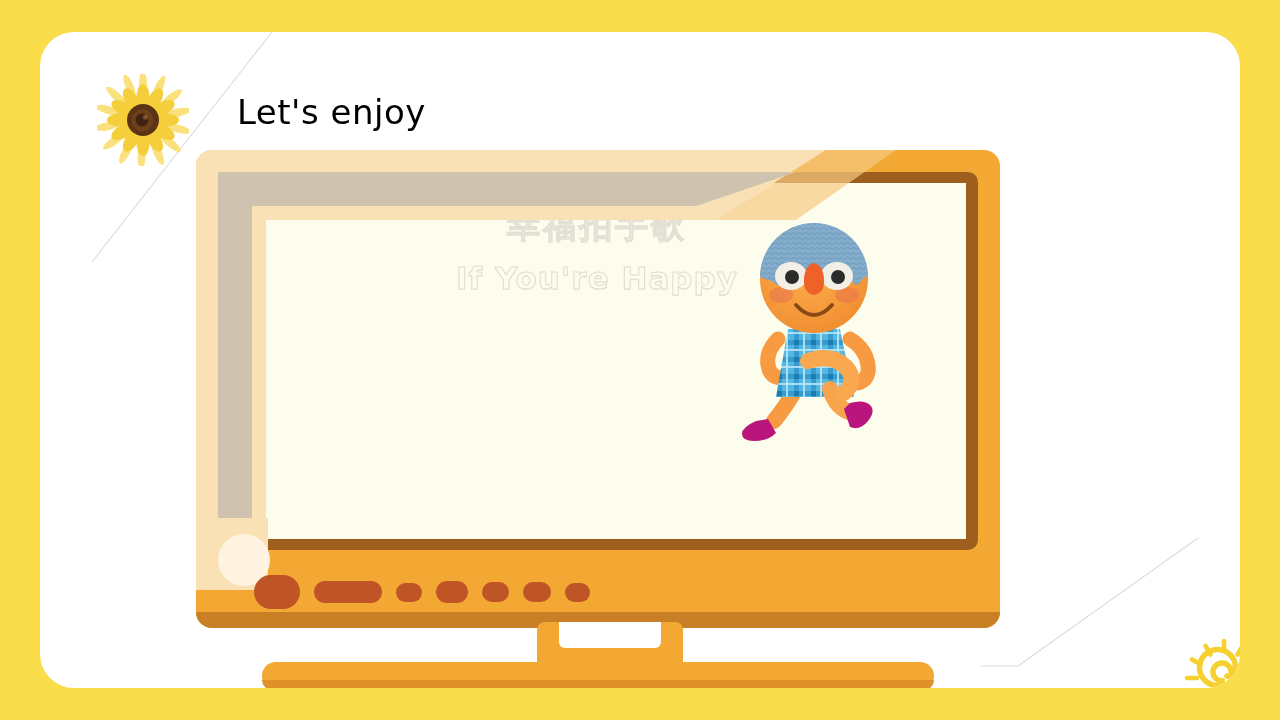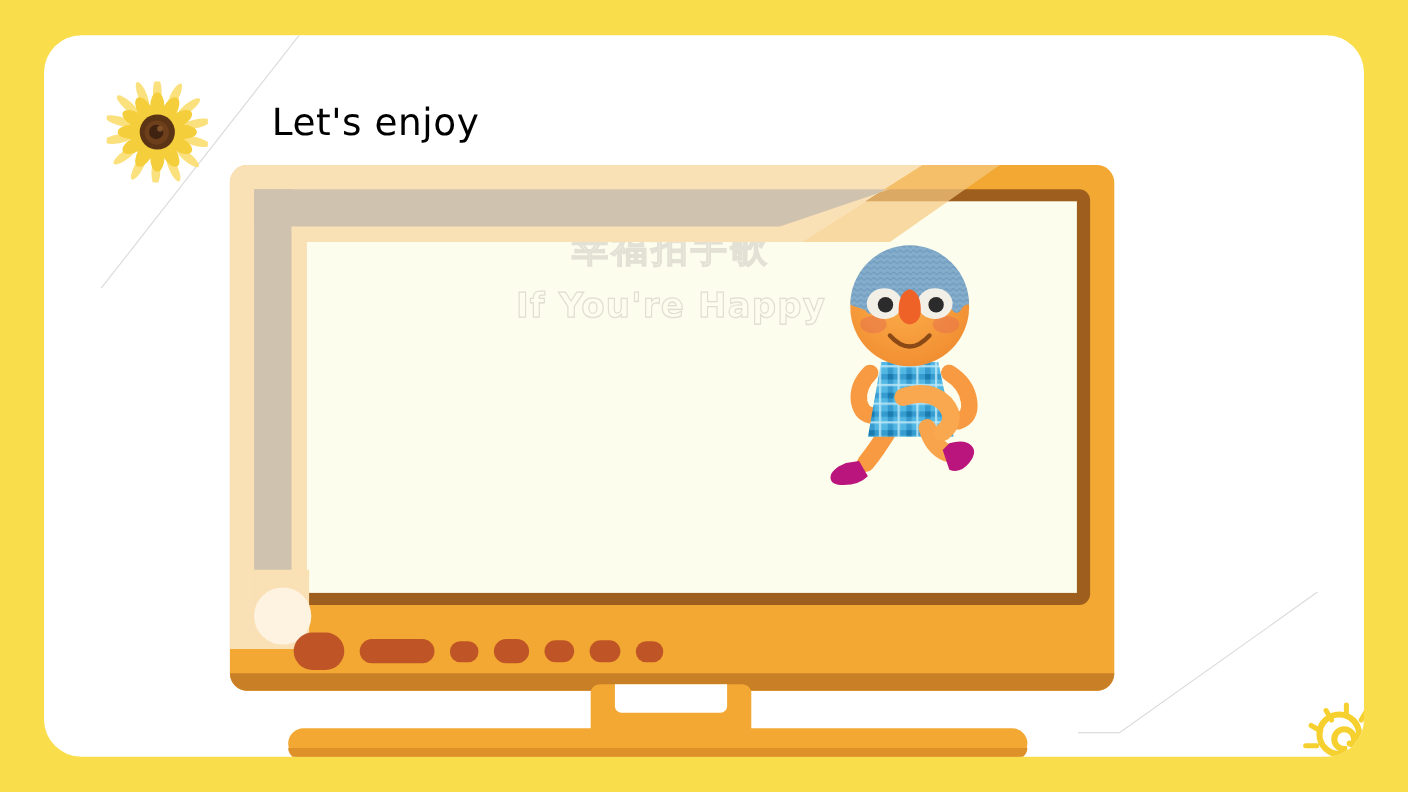--- a/index.html
+++ b/index.html
@@ -44,21 +44,21 @@
     position: absolute;
     left: 57px;
     top: 42px;
     width: 92px;
     height: 92px;
   }
 
   
   #title {
     position: absolute;
-    left: 207px;
+    left: 197px;
     top: 60px;
     font-family: "DejaVu Sans", sans-serif;
     font-size: 34px;
     font-weight: 400;
     color: #000000;
     letter-spacing: 0.5px;
     white-space: nowrap;
   }
 
   
@@ -66,21 +66,21 @@
     position: absolute;
     left: 1136px;
     top: 600px;
     width: 96px;
     height: 92px;
   }
 
   
   #monitor {
     position: absolute;
-    left: 169px;
+    left: 156px;
     top: 118px;
     width: 652px;
     height: 478px;
   }
 
   
   #monitor-shell {
     position: absolute;
     left: 0; top: 0;
     width: 804px;

